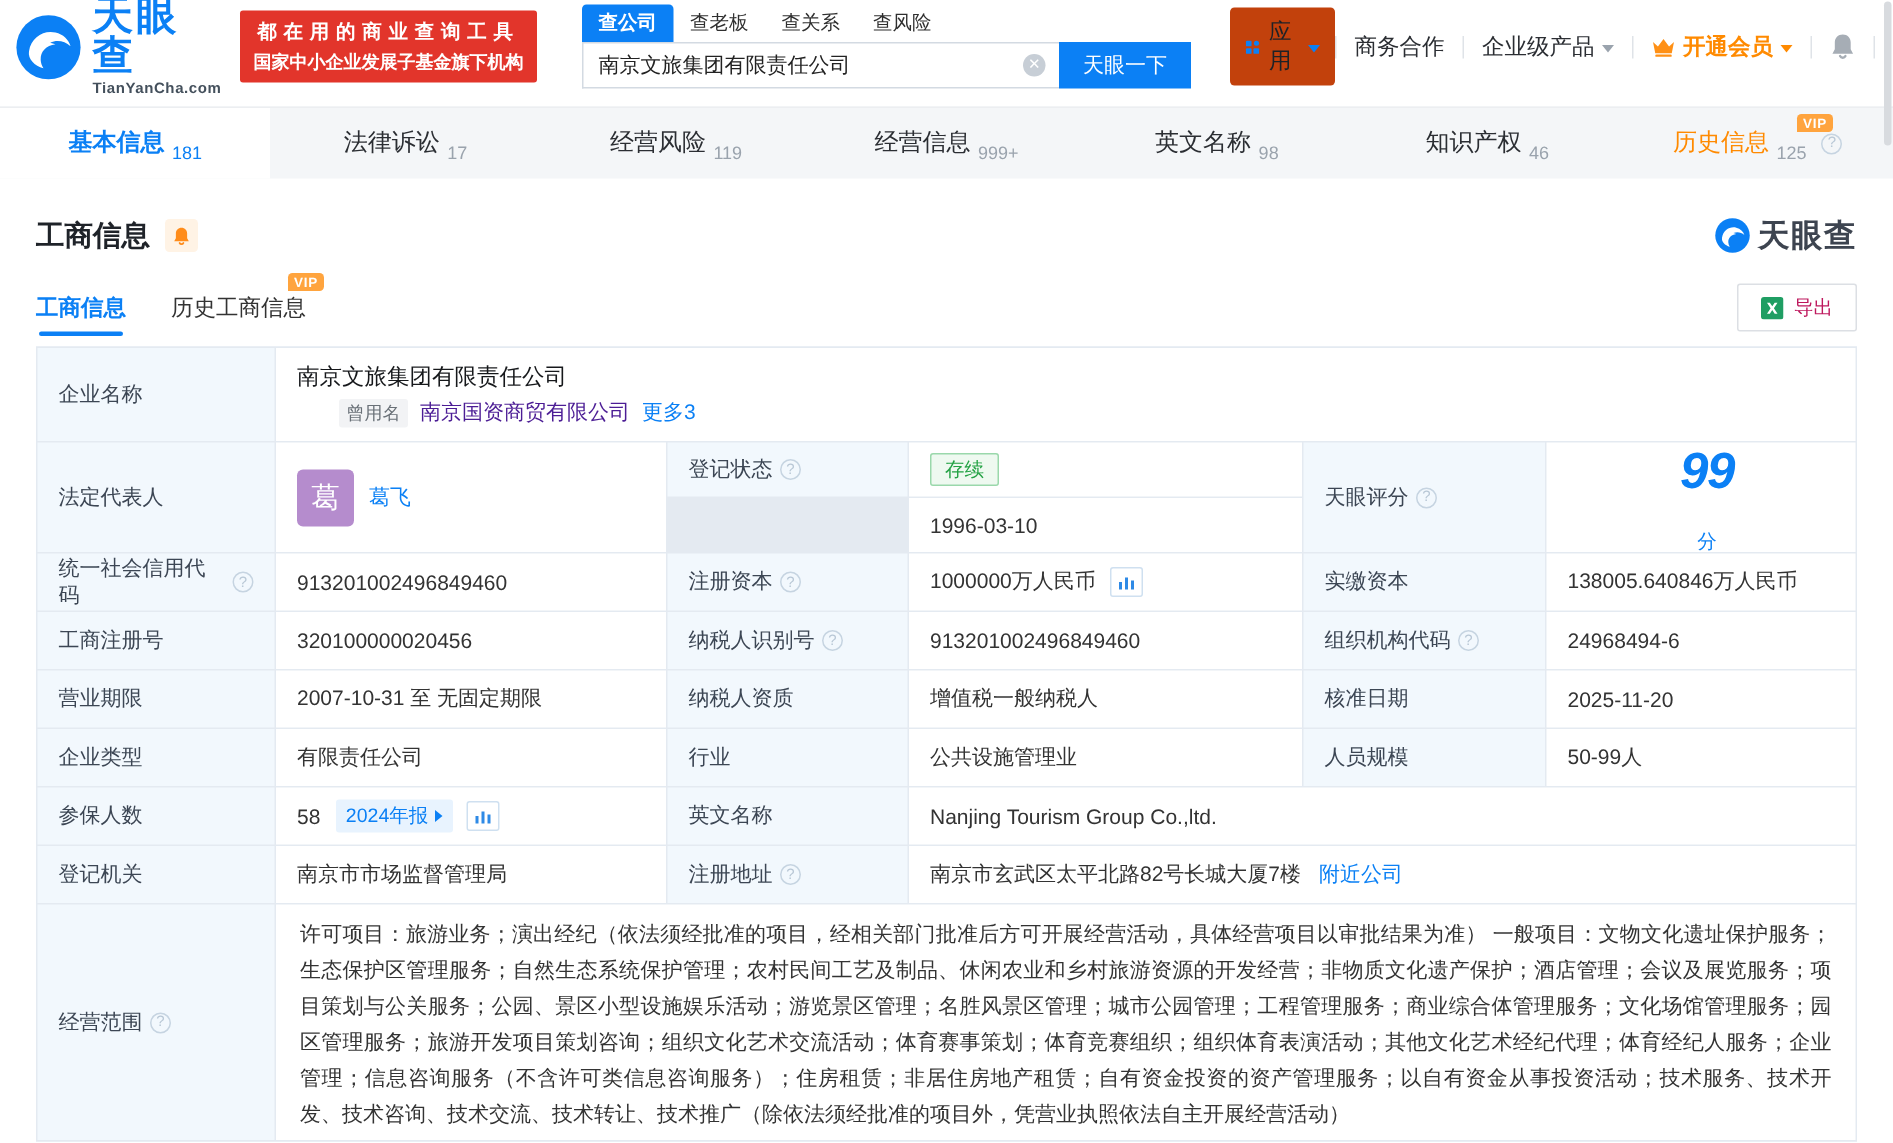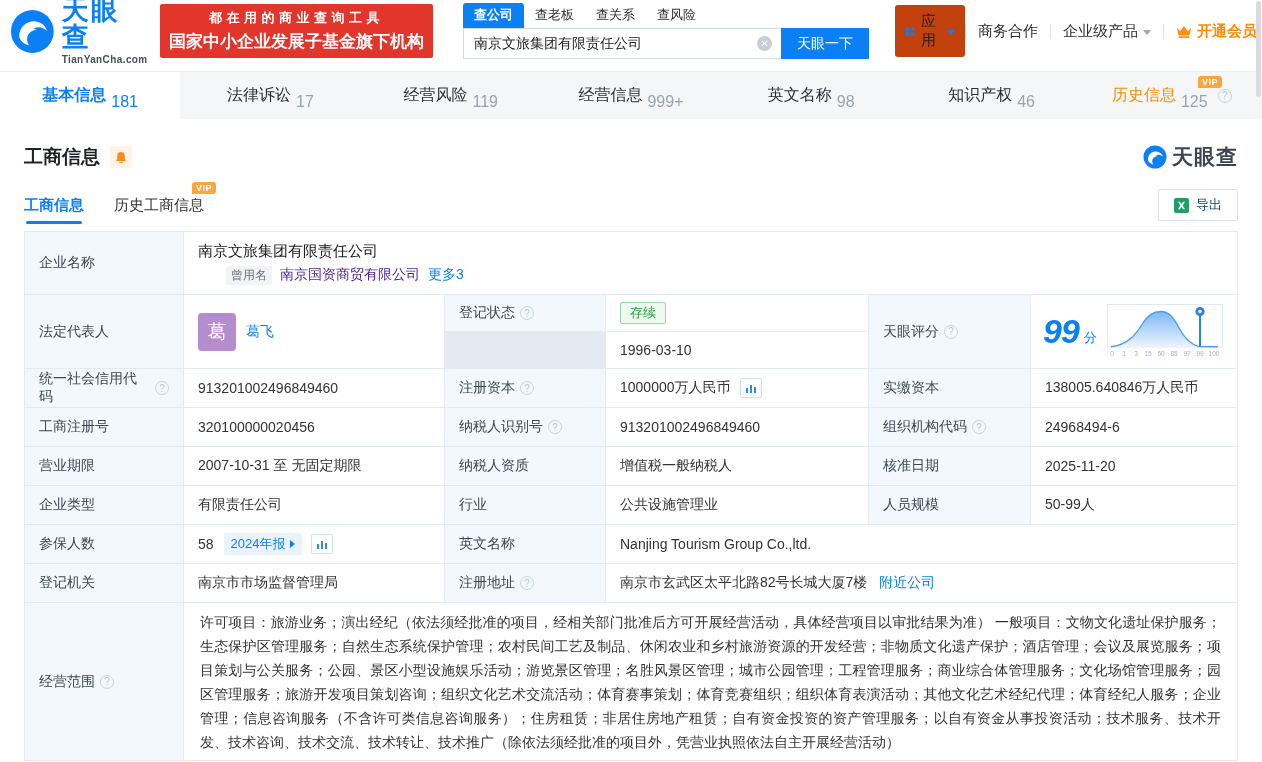--- a/index.html
+++ b/index.html
@@ -12,21 +12,21 @@
 
   
   .header { height: 62px; display: flex; align-items: center; padding: 0 14px 0 10px; }
   .logo { display: flex; align-items: center; gap: 7px; cursor: pointer; }
   .logo svg { width: 45px; height: 45px; }
   .logo-txt { display: flex; flex-direction: column; line-height: 1; }
   .logo-name { font-size: 27px; font-weight: 700; color: #0b80f5; letter-spacing: 2px; }
   .logo-domain { font-size: 10px; color: #44505c; margin-top: 4px; font-weight: 700; letter-spacing: .4px; }
   .promo { margin-left: 12px; background: #e2352b; color: #fff; text-align: center; padding: 5px 9px; border-radius: 2px; }
   .promo-line1 { font-size: 13px; font-weight: 700; letter-spacing: 4.5px; white-space: nowrap; }
-  .promo-line2 { font-size: 17px; font-weight: 600; margin-top: 3px; white-space: nowrap; }
+  .promo-line2 { font-size: 12px; font-weight: 600; margin-top: 3px; white-space: nowrap; }
 
   .search-area { margin-left: 30px; }
   .search-tabs { display: flex; align-items: flex-end; font-size: 13px; }
   .search-tab { padding: 3px 11px 4px; color: #2f2f2f; cursor: pointer; }
   .search-tab.active { background: #0b80f5; color: #fff; font-weight: 600; border-radius: 3px 3px 0 0; }
   .search-bar { display: flex; height: 31px; width: 406px; }
   .search-input-wrap { position: relative; flex: 1; border: 1px solid #d3dae2; border-right: none; display: flex; align-items: center; background: #fff; }
   .search-input { border: none; outline: none; width: 100%; padding: 0 30px 0 10px; font-size: 14px; color: #222; font-family: inherit; background: transparent; }
   .clear-icon { position: absolute; right: 9px; width: 15px; height: 15px; border-radius: 50%; background: #c7ced6; color: #fff; font-size: 10px; line-height: 15px; text-align: center; cursor: pointer; }
   .search-btn { width: 88px; background: #0b80f5; color: #fff; font-size: 14px; border: none; cursor: pointer; font-family: inherit; }
@@ -36,21 +36,21 @@
   .nav-item { display: flex; align-items: center; gap: 5px; padding: 0 12px; white-space: nowrap; cursor: pointer; }
   .nav-divider { width: 1px; height: 15px; background: #dfe3e8; }
   .nav-vip { color: #ff8a00; font-weight: 600; }
   .caret { width: 0; height: 0; border-left: 4px solid transparent; border-right: 4px solid transparent; border-top: 5px solid #9aa3ad; margin-top: 2px; }
   .caret.blue { border-top-color: #0b80f5; }
   .caret.orange { border-top-color: #ff8a00; }
 
   
   .tabbar { margin-top: 9px; height: 48px; background: #f4f6f8; border-top: 1px solid #eceef1; display: flex; }
   .tab { flex: 1; display: flex; align-items: center; justify-content: center; gap: 5px; font-size: 16px; color: #2b2e33; position: relative; cursor: pointer; }
-  .tab .count { font-size: 16px; color: #9aa3ad; margin-top: 13px; }
+  .tab .count { font-size: 12px; color: #9aa3ad; margin-top: 13px; }
   .tab.active { background: #fff; color: #0b80f5; font-weight: 700; }
   .tab.active .count { color: #0b80f5; font-weight: 400; }
   .tab.orange { color: #ff8a00; }
   .vip-badge { background: #ffa43e; color: #fff; font-size: 9px; font-weight: 700; padding: 1px 4px; border-radius: 3px 3px 3px 0; letter-spacing: .5px; }
   .tab .vip-badge { position: absolute; top: 4px; right: 40px; }
 
   
   .q { display: inline-flex; width: 14px; height: 14px; border: 1px solid #c6d4e1; border-radius: 50%; color: #b9c8d6; font-size: 10px; align-items: center; justify-content: center; margin-left: 5px; flex: none; cursor: pointer; }
   .q::after { content: "?"; }
 
@@ -61,41 +61,41 @@
   .monitor-icon { margin-left: 10px; width: 22px; height: 22px; background: #fff3e5; border-radius: 3px; display: flex; align-items: center; justify-content: center; cursor: pointer; }
   .watermark { margin-left: auto; display: flex; align-items: center; gap: 5px; }
   .watermark svg { width: 24px; height: 24px; }
   .watermark-name { font-size: 21px; font-weight: 700; color: #3d4450; letter-spacing: 1px; }
 
   .subtab-row { margin-top: 22px; display: flex; align-items: center; height: 24px; }
   .subtab { font-size: 15px; color: #333; margin-right: 30px; position: relative; cursor: pointer; }
   .subtab.active { color: #0b80f5; font-weight: 600; }
   .subtab.active::after { content: ""; position: absolute; left: 2px; right: 2px; bottom: -9px; height: 3px; background: #0b80f5; border-radius: 1.5px; }
   .subtab .vip-badge { position: absolute; top: -14px; right: -12px; }
-  .export-btn { margin-left: auto; display: flex; align-items: center; gap: 7px; border: 1px solid #dcdfe4; border-radius: 2px; background: #fff; padding: 6px 15px; font-size: 13px; color: #0c4a6e; cursor: pointer; font-family: inherit; }
+  .export-btn { margin-left: auto; display: flex; align-items: center; gap: 7px; border: 1px solid #dcdfe4; border-radius: 2px; background: #fff; padding: 6px 15px; font-size: 13px; color: #be185d; cursor: pointer; font-family: inherit; }
 
   
   .info-grid {
     margin-top: 14px;
     display: grid;
     grid-template-columns: 158px 260px 160px 262px 161px 1fr;
     grid-template-rows: 62px 36px 36px 38px 38px 38px 38px 38px 38px 157px;
     gap: 1px; background: #e4eaf1; border: 1px solid #e4eaf1;
   }
   .cell { display: flex; align-items: center; padding: 0 14px; font-size: 14px; background: #fff; color: #333; overflow: hidden; }
   .lbl { background: #f2f8fd; color: #3c4654; }
   .company-cell { flex-direction: column; align-items: flex-start; justify-content: center; gap: 5px; }
   .company-name { font-size: 15px; color: #16181b; }
   .former-row { display: flex; align-items: center; gap: 8px; font-size: 14px; margin-left: 28px; }
   .former-tag { font-size: 12px; color: #697077; background: #f2f3f5; padding: 1px 5px; border-radius: 2px; }
   .former-name { color: #4c1d95; }
   .avatar { width: 38px; height: 38px; border-radius: 4px; background: #b58ccd; color: #fff; font-size: 19px; display: flex; align-items: center; justify-content: center; flex: none; cursor: pointer; }
   .rep-name { margin-left: 10px; font-size: 14px; }
   .status-badge { color: #23a244; background: #eef9f0; border: 1px solid #9ad8ab; font-size: 13px; padding: 1px 9px; border-radius: 2px; line-height: 18px; }
-  .score-cell { padding: 0 4px 0 12px; gap: 5px; }
+  .score-cell { padding: 0 4px 0 12px; gap: 5px; flex-direction: column; }
   .score-num { font-size: 34px; font-weight: 700; font-style: italic; color: #0b80f5; letter-spacing: -1px; }
   .score-unit { font-size: 13px; color: #0b80f5; margin-top: 13px; }
   .trend-icon { width: 22px; height: 20px; border: 1px solid #cfe0f0; border-radius: 2px; display: inline-flex; align-items: center; justify-content: center; margin-left: 9px; background: #fff; cursor: pointer; flex: none; }
   .report-badge { display: inline-flex; align-items: center; gap: 4px; background: #e8f3fe; color: #0b80f5; font-size: 13px; padding: 2px 7px; border-radius: 2px; margin-left: 10px; cursor: pointer; }
   .play { width: 0; height: 0; border-top: 4px solid transparent; border-bottom: 4px solid transparent; border-left: 5px solid #0b80f5; }
   .scope-cell { align-items: flex-start; padding: 7px 16px; }
   .scope-text { line-height: 24px; word-break: break-all; text-align: justify; }
   .nearby { margin-left: 12px; }
   .scrollbar-thumb { position: absolute; right: 1px; top: 1px; width: 5px; height: 96px; background: #d8dbdf; border-radius: 3px; }
 </style>

